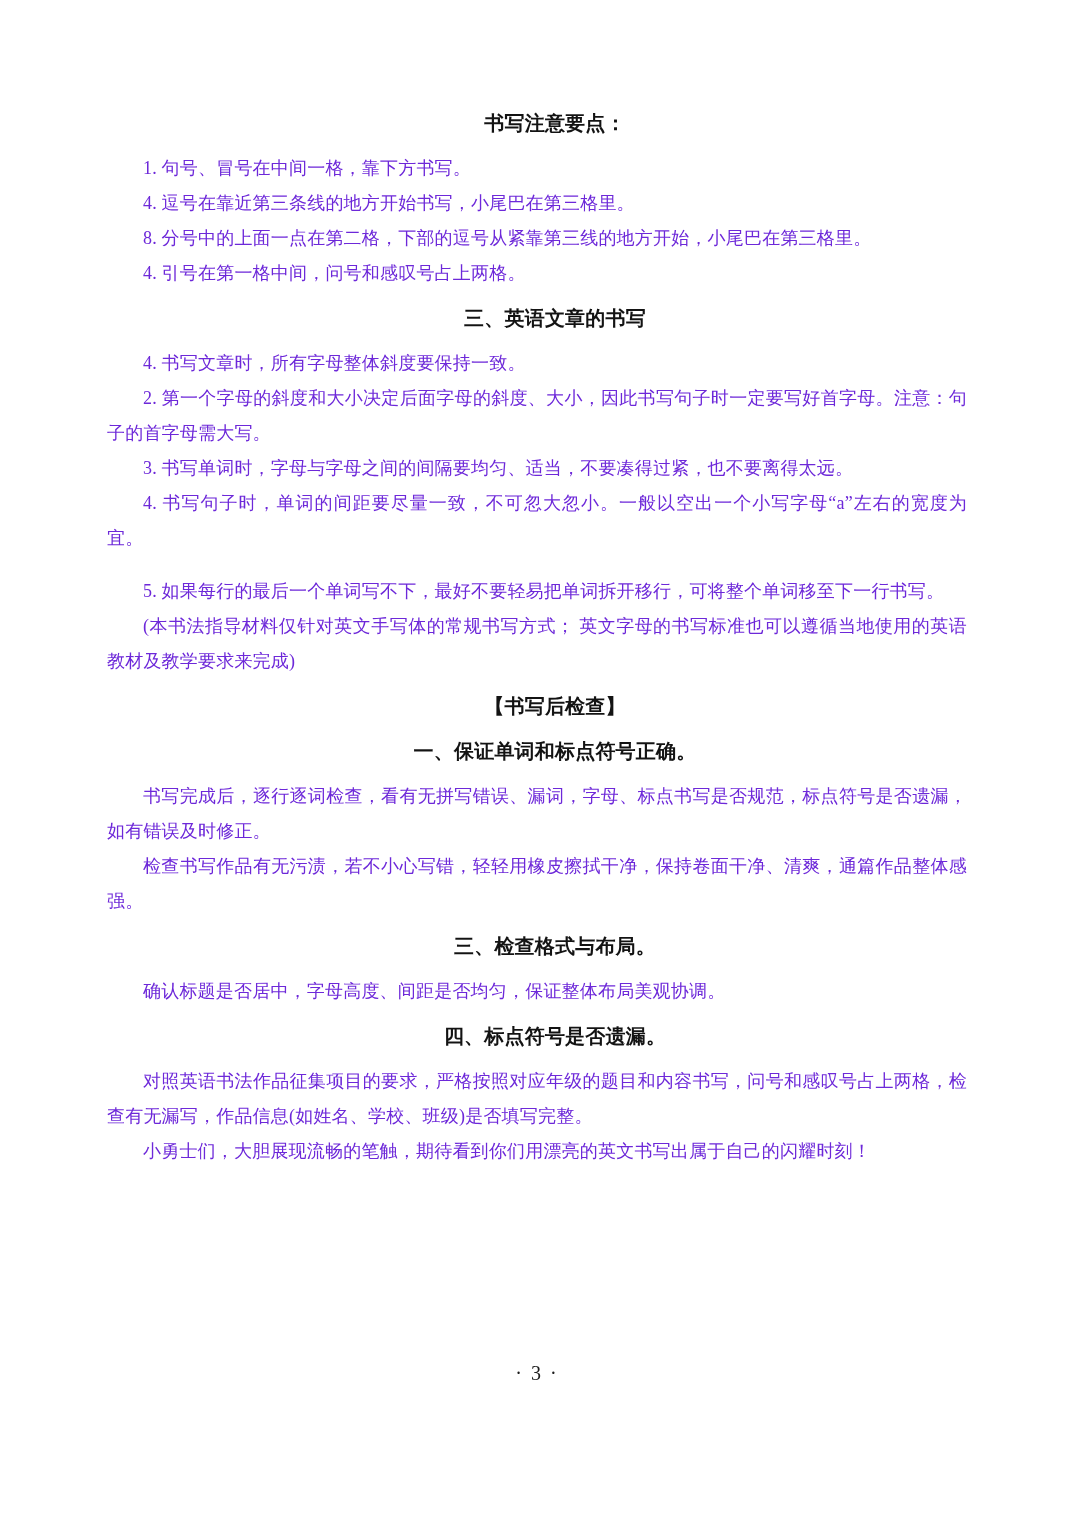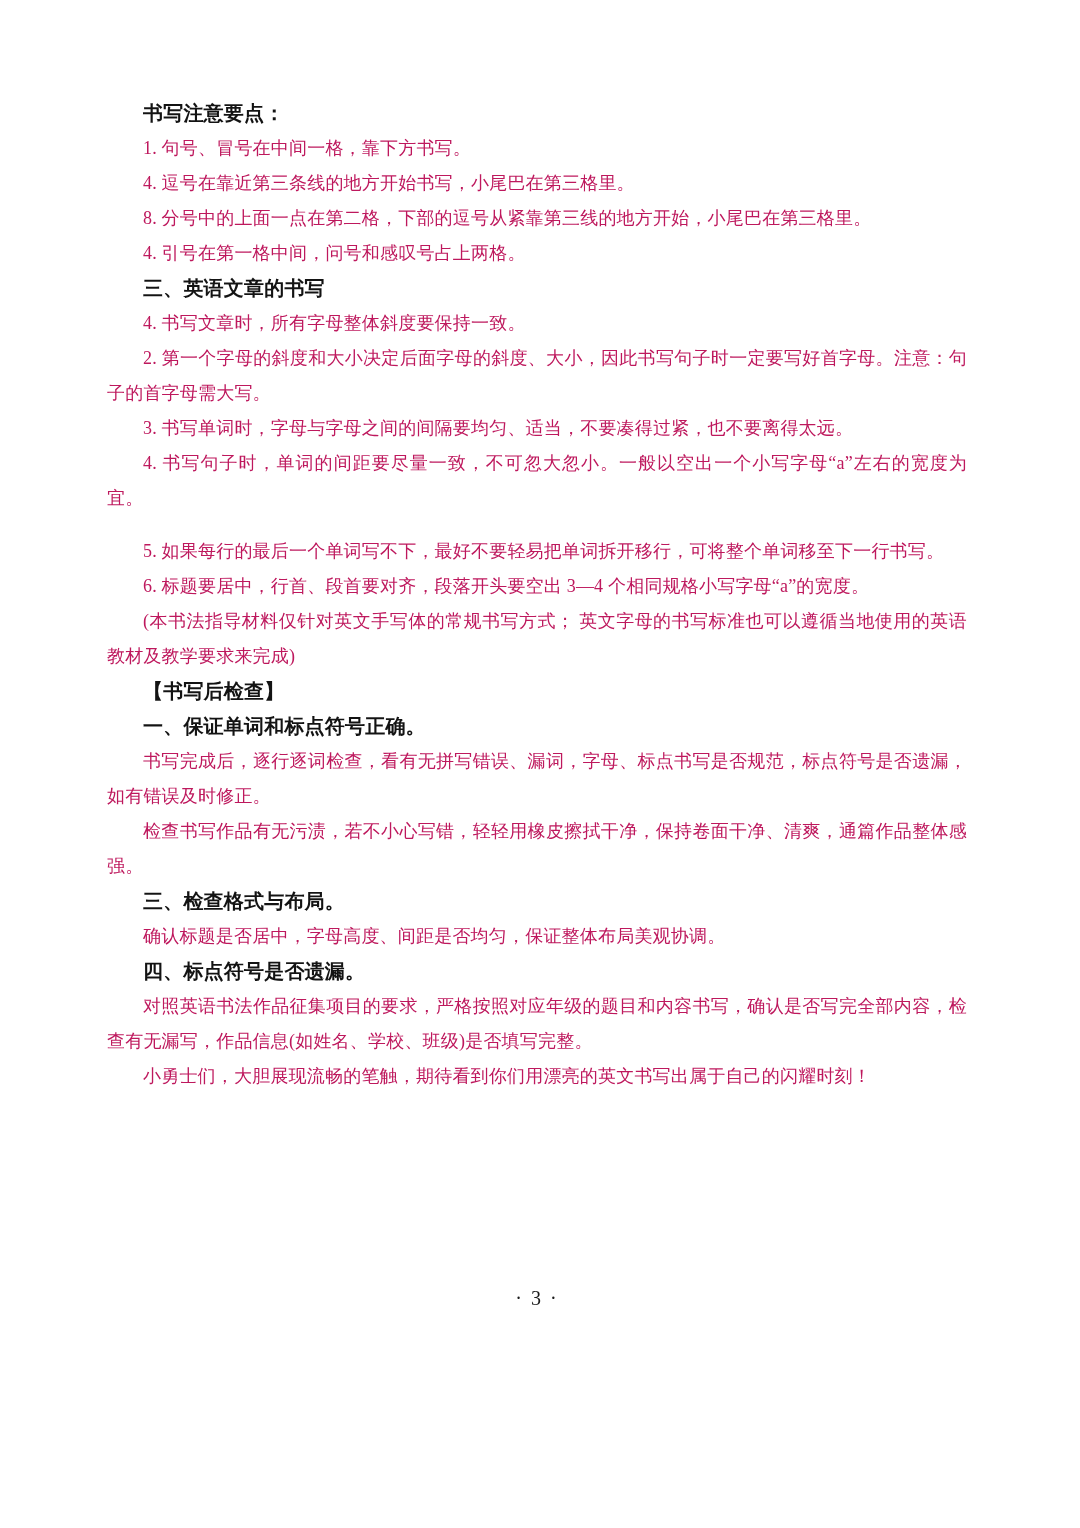--- a/index.html
+++ b/index.html
@@ -20,33 +20,34 @@
     color: #242424;
   }
   
   .para {
     margin: 0;
     font-size: 18px;
     line-height: 35px;
     text-align: justify;
     text-indent: 36px;
     letter-spacing: 0.2px;
-    color: #be185d;
+    color: #6d28d9;
     font-family: "Liberation Serif", "DejaVu Serif", serif;
   }
   
   .head {
-    margin: 0;
+    margin: 10px;
     font-size: 20px;
     line-height: 35px;
     font-weight: bold;
     text-indent: 36px;
     letter-spacing: 0.2px;
     color: #131313;
     font-family: "Liberation Sans", "DejaVu Sans", sans-serif;
+    text-align: center;
   }
   .gap-top {
     margin-top: 18px;
   }
   .footer {
     margin: 193px 0 0 0;
     text-align: center;
     font-size: 20px;
     letter-spacing: 2px;
     color: #1c1c1c;
@@ -61,25 +62,24 @@
   <p class="para">1. 句号、冒号在中间一格，靠下方书写。</p>
   <p class="para">4. 逗号在靠近第三条线的地方开始书写，小尾巴在第三格里。</p>
   <p class="para">8. 分号中的上面一点在第二格，下部的逗号从紧靠第三线的地方开始，小尾巴在第三格里。</p>
   <p class="para">4. 引号在第一格中间，问号和感叹号占上两格。</p>
   <p class="head">三、英语文章的书写</p>
   <p class="para">4. 书写文章时，所有字母整体斜度要保持一致。</p>
   <p class="para">2. 第一个字母的斜度和大小决定后面字母的斜度、大小，因此书写句子时一定要写好首字母。注意：句子的首字母需大写。</p>
   <p class="para">3. 书写单词时，字母与字母之间的间隔要均匀、适当，不要凑得过紧，也不要离得太远。</p>
   <p class="para">4. 书写句子时，单词的间距要尽量一致，不可忽大忽小。一般以空出一个小写字母“a”左右的宽度为宜。</p>
   <p class="para gap-top">5. 如果每行的最后一个单词写不下，最好不要轻易把单词拆开移行，可将整个单词移至下一行书写。</p>
-  <p class="para">6. 标题要居中，行首、段首要对齐，段落开头要空出 3—4 个相同规格小写字母“a”的宽度。</p>
   <p class="para">(本书法指导材料仅针对英文手写体的常规书写方式； 英文字母的书写标准也可以遵循当地使用的英语教材及教学要求来完成)</p>
   <p class="head">【书写后检查】</p>
   <p class="head">一、保证单词和标点符号正确。</p>
   <p class="para">书写完成后，逐行逐词检查，看有无拼写错误、漏词，字母、标点书写是否规范，标点符号是否遗漏，如有错误及时修正。</p>
   <p class="para">检查书写作品有无污渍，若不小心写错，轻轻用橡皮擦拭干净，保持卷面干净、清爽，通篇作品整体感强。</p>
   <p class="head">三、检查格式与布局。</p>
   <p class="para">确认标题是否居中，字母高度、间距是否均匀，保证整体布局美观协调。</p>
   <p class="head">四、标点符号是否遗漏。</p>
-  <p class="para">对照英语书法作品征集项目的要求，严格按照对应年级的题目和内容书写，确认是否写完全部内容，检查有无漏写，作品信息(如姓名、学校、班级)是否填写完整。</p>
+  <p class="para">对照英语书法作品征集项目的要求，严格按照对应年级的题目和内容书写，问号和感叹号占上两格，检查有无漏写，作品信息(如姓名、学校、班级)是否填写完整。</p>
   <p class="para">小勇士们，大胆展现流畅的笔触，期待看到你们用漂亮的英文书写出属于自己的闪耀时刻！</p>
   <p class="footer">· 3 ·</p>
 </div>
 
 </body></html>

